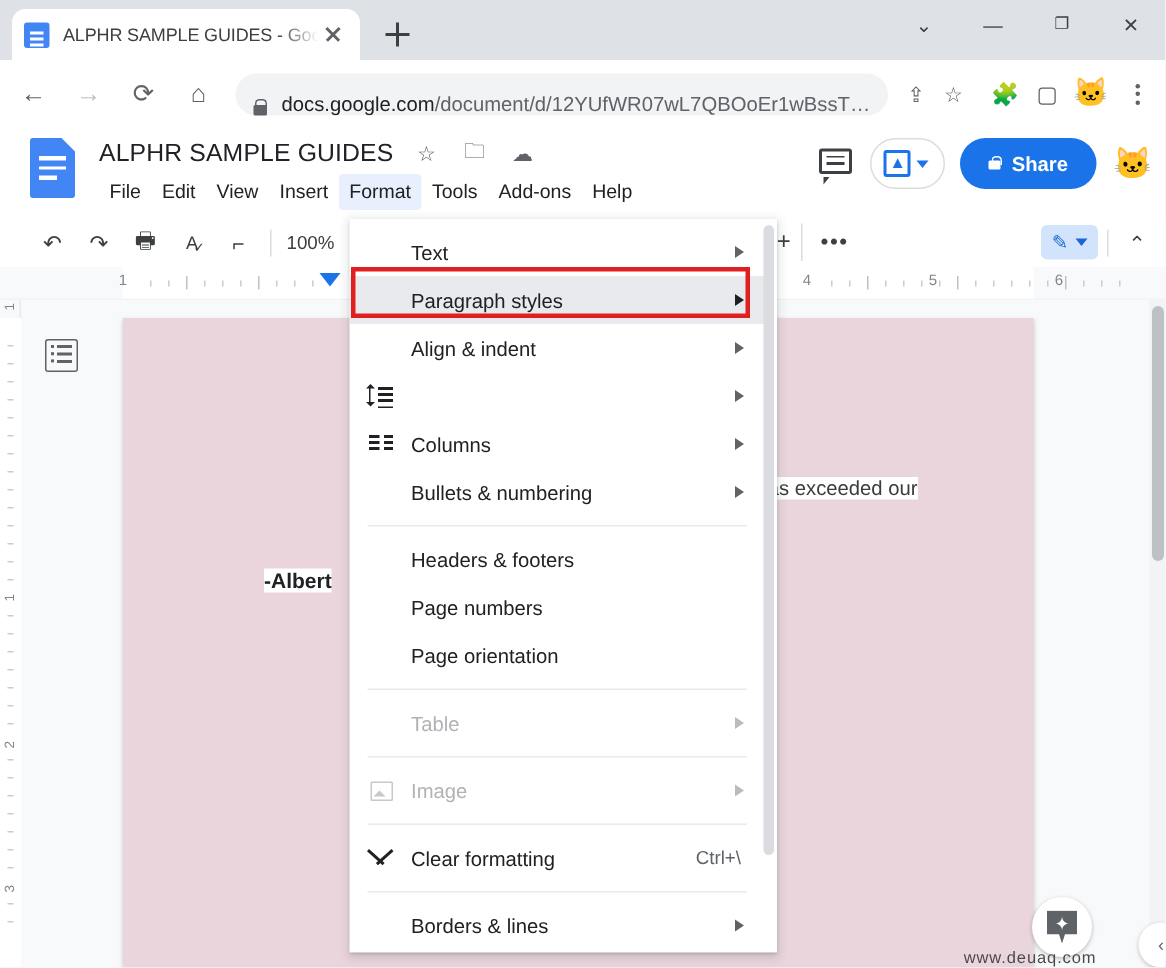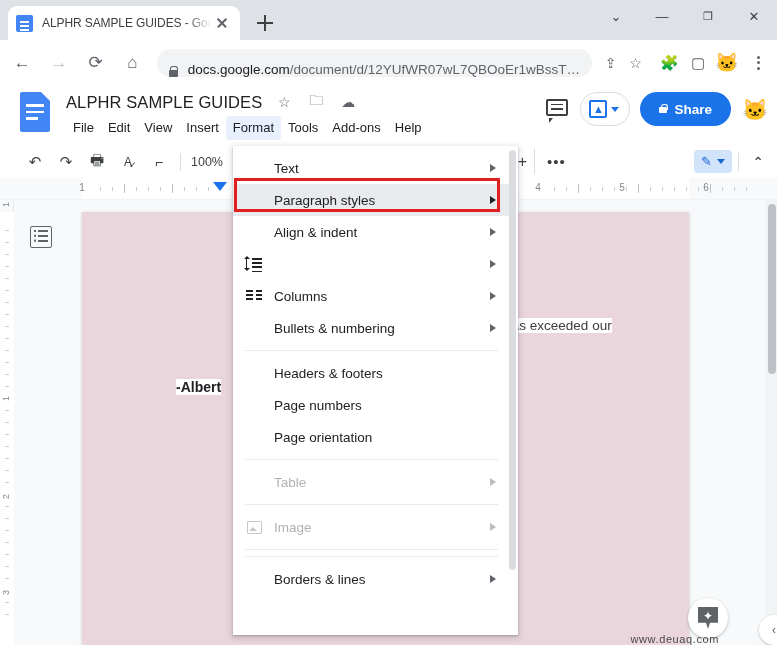--- a/index.html
+++ b/index.html
@@ -251,21 +251,21 @@
     clip-path: polygon(0 0,100% 0,100% 72%,60% 72%,50% 100%,40% 72%,0 72%);
     display: flex; align-items: flex-start; justify-content: center; }
   .explore-spark { color: #fff; font-size: 12px; margin-top: 2px; }
   .side-toggle {
     position: absolute; right: -12px; bottom: 0px; width: 30px; height: 30px;
     background: #fff; border-radius: 50%; box-shadow: 0 1px 3px rgba(60,64,67,.3);
     display: flex; align-items: center; justify-content: center;
     color: #5f6368; font-size: 12px;
   }
   .watermark {
-    position: absolute; right: 58px; bottom: 0px; font-size: 11px;
+    position: absolute; right: 46px; bottom: 0px; font-size: 11px;
     color: #4a4a4a; letter-spacing: 0.6px; font-family: "Liberation Sans", sans-serif;
   }
 
   
   .dropdown {
     position: absolute; left: 233px; top: 146px; width: 285px; height: 489px;
     background: #fff; box-shadow: 0 2px 6px 2px rgba(60,64,67,.15), 0 1px 2px rgba(60,64,67,.3);
     padding: 6px 8px 0 0; z-index: 40; overflow: hidden;
   }
   .dd-item {
@@ -633,20 +633,27 @@
     <div class="dd-item disabled">
       <span class="dd-icon">
           <span class="ic-img"></span>
         </span>
       <span>Image</span>
       <span class="dd-arrow"></span>
     </div>
 
     <div class="dd-sep"></div>
 
+    <div class="dd-item">
+      <span class="dd-icon">
+          <span class="ic-clear"></span>
+        </span>
+      <span>Clear formatting</span>
+      <span class="dd-shortcut">Ctrl+\</span>
+    </div>
 
     <div class="dd-sep"></div>
 
     <div class="dd-item">
       <span>Borders &amp; lines</span>
       <span class="dd-arrow"></span>
     </div>
 
     <div class="dd-scroll"></div>
   </div>

